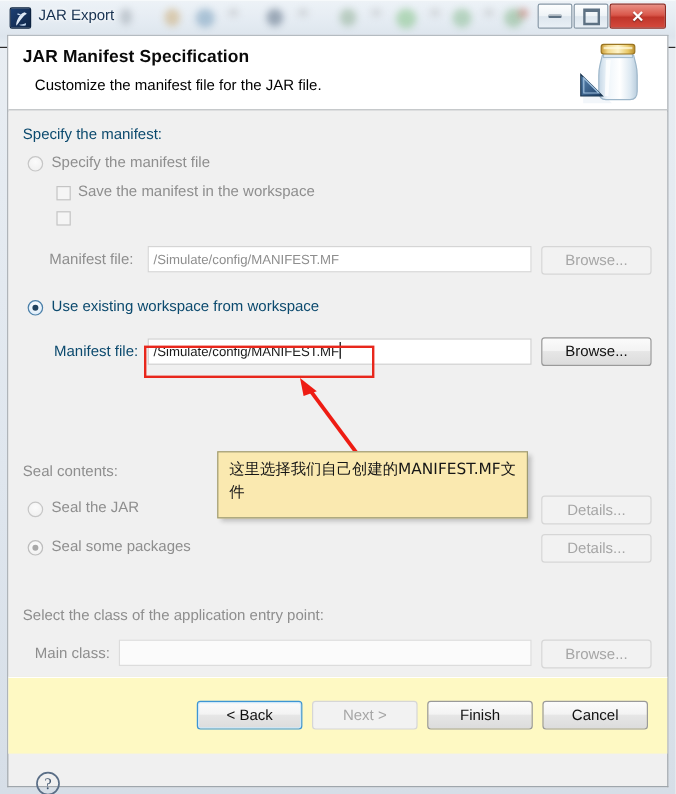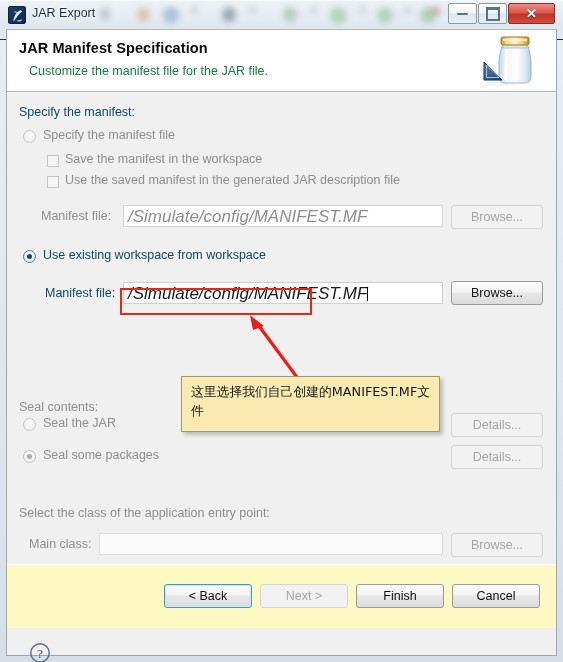--- a/index.html
+++ b/index.html
@@ -100,21 +100,21 @@
     border-bottom:1px solid #b8bcbf;
     overflow:hidden;
   }
   #page-title {
     position:absolute; left:12px; top:10px;
     font-size:14.5px; font-weight:bold; color:#0a0a0a;
     letter-spacing:.1px;
   }
   #page-desc {
     position:absolute; left:22px; top:34px;
-    font-size:12.5px; color:#15803d;
+    font-size:12.5px; color:#000000;
   }
   #jar-art { position:absolute; right:8px; top:2px; width:68px; height:58px; }
 
   
   #body-area {
     position:absolute; left:0; top:63px; width:549px; height:535px;
     background:#f0f0f0;
   }
   #btnbar {
     position:absolute; left:0; bottom:0; width:549px; height:64px;
@@ -158,24 +158,24 @@
   .cbox {
     position:absolute; width:12px; height:12px;
     background:#f5f5f5; border:1px solid #c4c4c4;
   }
 
   
   .tinput {
     position:absolute; height:22px;
     background:#ffffff;
     border:1px solid #cfcfcf;
-    font-size:17px; color:#1a1a1a;
+    font-size:11px; color:#1a1a1a;
     padding: 2px 3px 0 4px;
     line-height:18px;
-    white-space:nowrap; overflow:hidden;font-style:italic;
+    white-space:nowrap; overflow:hidden;
   }
   .tinput.disabled { background:#ffffff; color:#8e8e8e; border-color:#d5d5d5; }
   .tinput.empty-dis { background:#fbfbfb; border-color:#dcdcdc; }
   .tinput .caret {
     display:inline-block; width:1px; height:14px; background:#000;
     vertical-align:-2px; margin-left:0px;
   }
 
   
   .pbtn {
@@ -306,34 +306,33 @@
 
       <div class="lbl" style="left:12px; top:12px;">Specify the manifest:</div>
 
       <span class="radio off-dis" style="left:16px; top:37px;"></span>
       <div class="lbl dim" style="left:36px; top:35px;">Specify the manifest file</div>
 
       <span class="cbox" style="left:40px; top:62px;"></span>
       <div class="lbl dim" style="left:58px; top:59px;">Save the manifest in the workspace</div>
 
       <span class="cbox" style="left:40px; top:83px;"></span>
-      <div class="lbl dim" style="left:58px; top:80px;">Use the saved manifest in the generated JAR description file</div>
 
       <div class="lbl dim" style="left:34px; top:116px;">Manifest file:</div>
       <div class="tinput disabled" style="left:116px; top:112px; width:320px;">/Simulate/config/MANIFEST.MF</div>
       <div class="pbtn dis" style="left:444px; top:112px; width:92px;">Browse...</div>
 
       <span class="radio on" style="left:16px; top:157px;"></span>
       <div class="lbl" style="left:36px; top:155px;">Use existing workspace from workspace</div>
 
       <div class="lbl" style="left:38px; top:193px;">Manifest file:</div>
       <div class="tinput" style="left:116px; top:189px; width:320px;"><span>/Simulate/config/MANIFEST.MF</span><span class="caret"></span></div>
       <div class="pbtn" style="left:444px; top:188px; width:92px;">Browse...</div>
 
-      <div class="lbl dim" style="left:12px; top:307px;">Seal contents:</div>
+      <div class="lbl dim" style="left:12px; top:293px;">Seal contents:</div>
 
       <span class="radio off-dis" style="left:16px; top:325px;"></span>
       <div class="lbl dim" style="left:36px; top:323px;">Seal the JAR</div>
       <div class="pbtn dis" style="left:444px; top:320px; width:92px;">Details...</div>
 
       <span class="radio on-dis" style="left:16px; top:357px;"></span>
       <div class="lbl dim" style="left:36px; top:355px;">Seal some packages</div>
       <div class="pbtn dis" style="left:444px; top:352px; width:92px;">Details...</div>
 
       <div class="lbl dim" style="left:12px; top:413px;">Select the class of the application entry point:</div>

